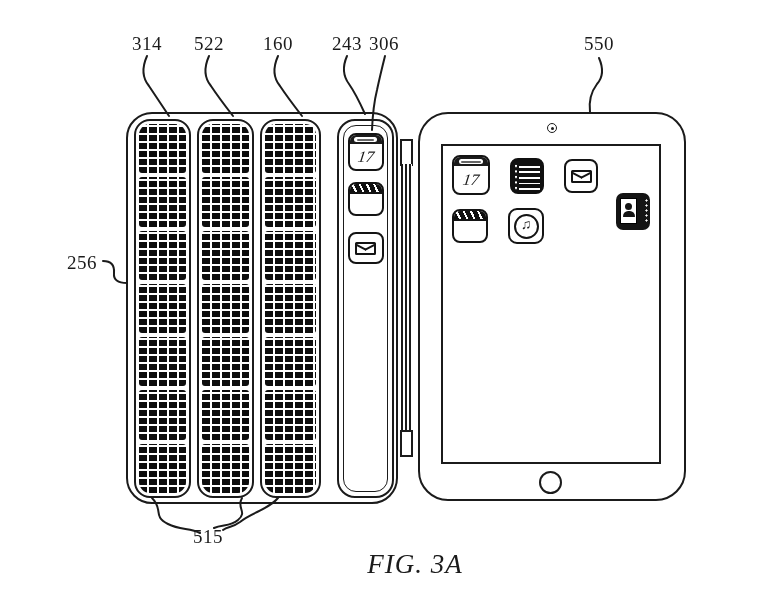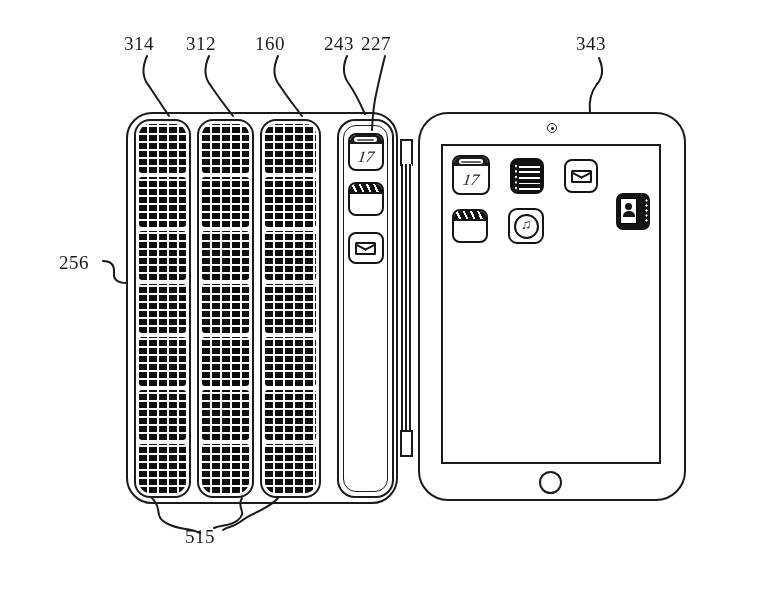--- a/index.html
+++ b/index.html
@@ -1,21 +1,21 @@
 <!DOCTYPE html>
 <html><head>
 <meta charset="utf-8">
 <style>
   html,body{margin:0;padding:0;background:#fff}
   *{box-sizing:border-box}
   #canvas{position:relative;width:760px;height:616px;background:#fff;
           font-family:"Liberation Serif",serif;color:#1b1b1b;overflow:hidden}
 
   
-  .lbl{position:absolute;font-size:19px;width:46px;letter-spacing:.5px}
+  .lbl{position:absolute;font-size:19px;width:46px;text-align:center;letter-spacing:.5px}
 
   
   #leaders{position:absolute;left:0;top:0;z-index:6;pointer-events:none}
   .stroke{fill:none;stroke:#1b1b1b;stroke-width:2;stroke-linecap:round}
 
   
   #cover{position:absolute;left:126px;top:112px;width:272px;height:392px;
          border:2.5px solid #1b1b1b;border-radius:26px;background:#fff}
   .strip{position:absolute;top:5px;height:379px;border:2px solid #1b1b1b;border-radius:16px;
          padding:3px;display:flex;flex-direction:column;gap:4px;background:#fff}
@@ -110,25 +110,25 @@
     <path class="stroke" d="M347,56 q-7,16 2,28 q7,10 16,30"></path>
     <path class="stroke" d="M385,56 q-5,20 -8,34 q-4,16 -5,40"></path>
     <path class="stroke" d="M599,58 q7,16 -2,26 q-9,12 -7,28"></path>
     <path class="stroke" d="M103,261 q12,0 11,12 q-1,10 13,10"></path>
     <path class="stroke" d="M152,498 C164,510 152,516 168,524 C180,530 190,528 200,533"></path>
     <path class="stroke" d="M242,498 C236,508 248,512 238,520 C230,527 222,524 214,528"></path>
     <path class="stroke" d="M278,498 C268,510 252,512 240,522 C232,528 228,526 223,530"></path>
   </svg>
 
   <span class="lbl" style="left:124px;top:33px">314</span>
-  <span class="lbl" style="left:186px;top:33px">312</span>
+  <span class="lbl" style="left:186px;top:33px">522</span>
   <span class="lbl" style="left:255px;top:33px">160</span>
   <span class="lbl" style="left:324px;top:33px">243</span>
-  <span class="lbl" style="left:361px;top:33px">227</span>
-  <span class="lbl" style="left:576px;top:33px">343</span>
+  <span class="lbl" style="left:361px;top:33px">306</span>
+  <span class="lbl" style="left:576px;top:33px">550</span>
   <span class="lbl" style="left:59px;top:252px">256</span>
   <span class="lbl" style="left:185px;top:526px">515</span>
 
   <div id="cover">
     <div class="strip" id="strip-314">
       <div class="seg"></div>
       <div class="seg"></div>
       <div class="seg"></div>
       <div class="seg"></div>
       <div class="seg"></div>
@@ -210,13 +210,14 @@
         <div class="clap-top"></div>
         <div class="clap-body"></div>
       </div>
       <div class="sicon musicicon" style="left:65px;top:62px;width:36px;height:36px">
         <div class="disc">♫</div>
       </div>
     </div>
     <div id="home"></div>
   </div>
 
+  <div id="caption">FIG. 3A</div>
 </div>
 
 </body></html>

